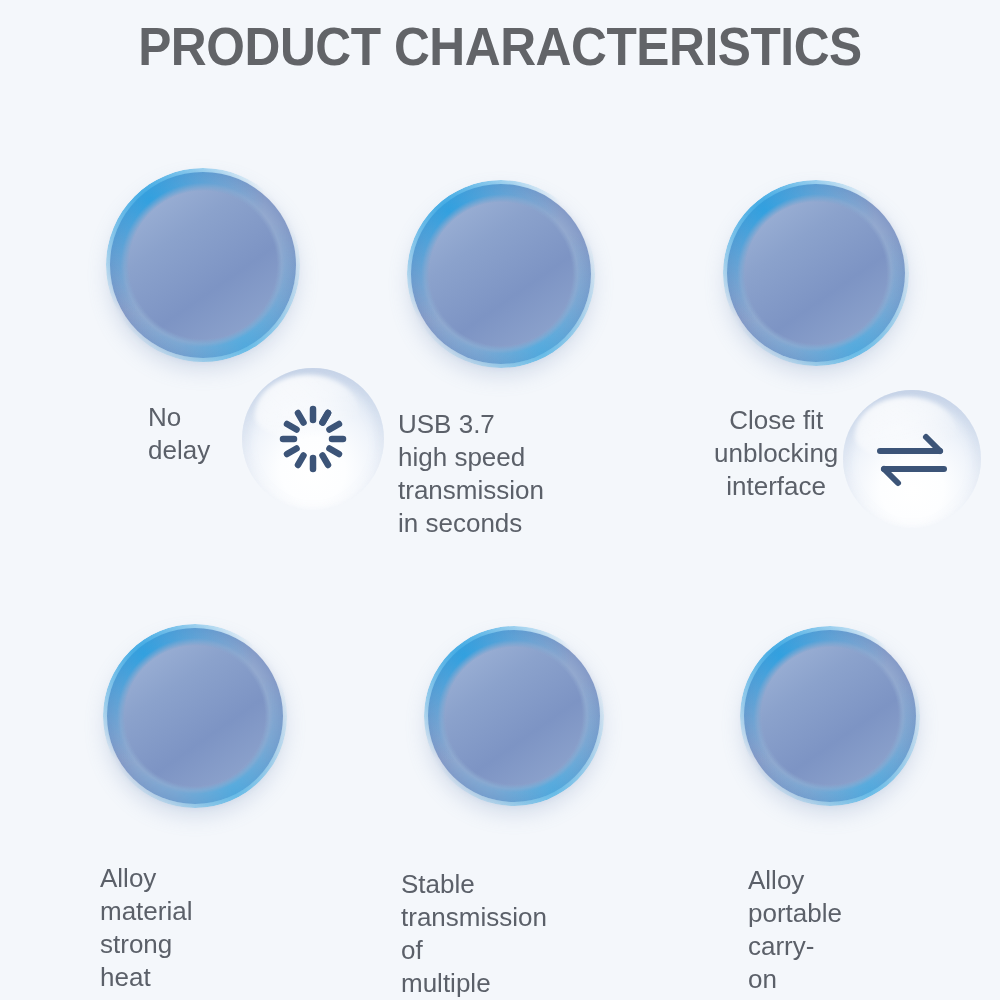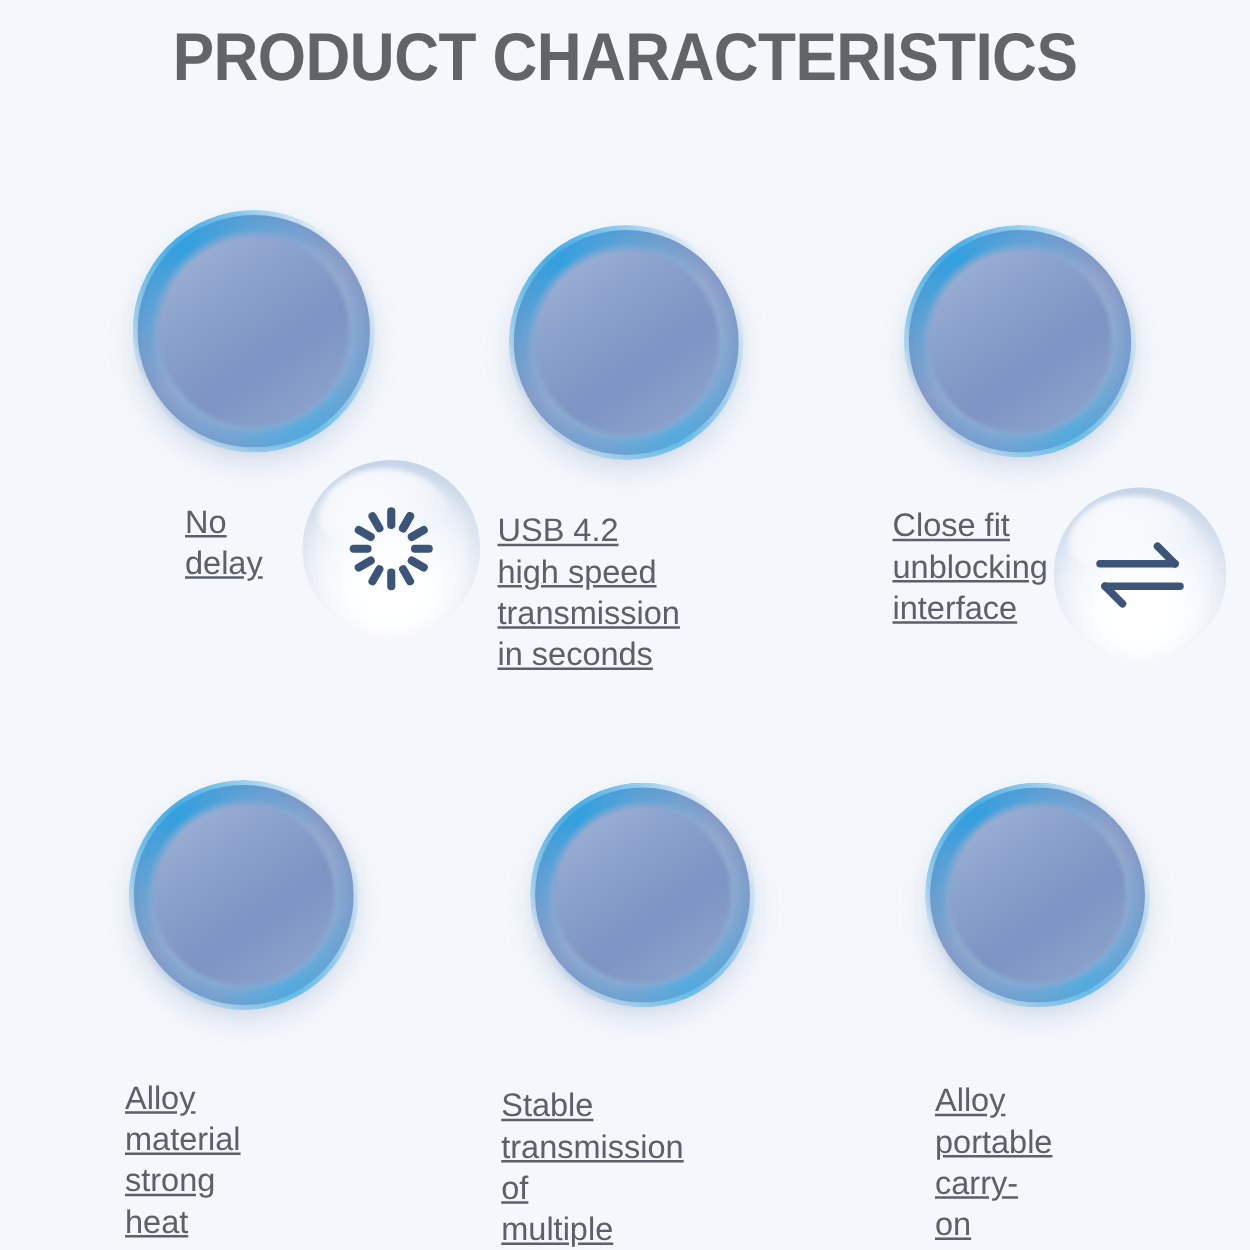--- a/index.html
+++ b/index.html
@@ -125,34 +125,33 @@
 
   
   .caption {
     position: absolute;
     color: #5b6069;
     font-size: 26px;
     line-height: 33px;
     font-weight: normal;
     white-space: pre-line;
     font-family: "Liberation Sans", sans-serif;
-    text-decoration: underline;
   }
 
   
   #f1 .badge { left: 110px; top: 172px; width: 186px; height: 186px; }
   #f1 .dish  { left: 132px; top: 196px; width: 142px; height: 142px; }
   #f1 .caption { left: 148px; top: 401px; }
 
   #f2 .badge { left: 411px; top: 184px; width: 180px; height: 180px; }
   #f2 .dish  { left: 432px; top: 206px; width: 138px; height: 138px; }
   #f2 .caption { left: 398px; top: 408px; }
 
   #f3 .badge { left: 727px; top: 184px; width: 178px; height: 178px; }
-  #f3 .caption { left: 714px; top: 404px; }
+  #f3 .caption { left: 714px; top: 404px; text-align: center; }
 
   
   #f4 .badge { left: 107px; top: 628px; width: 176px; height: 176px; }
   #f4 .caption { left: 100px; top: 862px; }
 
   #f5 .badge { left: 428px; top: 630px; width: 172px; height: 172px; }
   #f5 .caption { left: 401px; top: 868px; }
 
   #f6 .badge { left: 744px; top: 630px; width: 172px; height: 172px; }
   #f6 .caption { left: 748px; top: 864px; }
@@ -199,21 +198,21 @@
             <g fill="none" stroke="#3c5478" stroke-width="6" stroke-linecap="round" stroke-linejoin="round">
               <path d="M6 23 H66"></path>
               <path d="M52 9 L66 23"></path>
               <path d="M70 41 H10"></path>
               <path d="M24 55 L10 41"></path>
             </g>
           </svg>
         </div>
       </div>
     </div>
-    <div class="caption">USB 4.2 high speed
+    <div class="caption">USB 3.7 high speed
 transmission in seconds</div>
   </div>
 
   <div class="feature" id="f3">
     <div class="badge">
       
     </div>
     <div class="caption">Close fit unblocking
  interface</div>
   </div>

